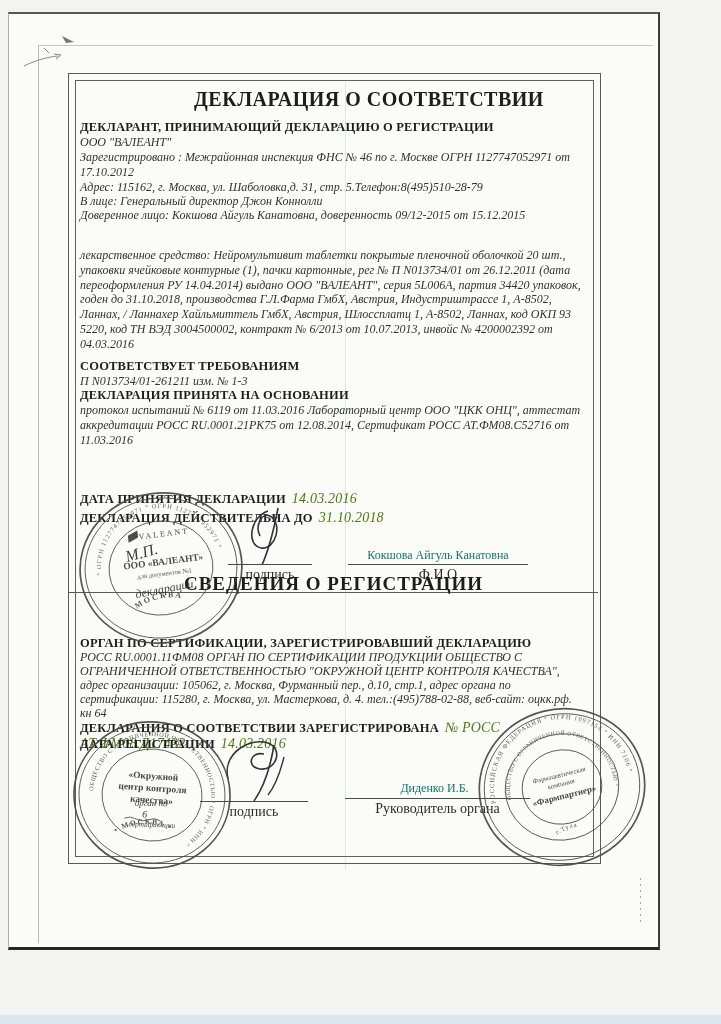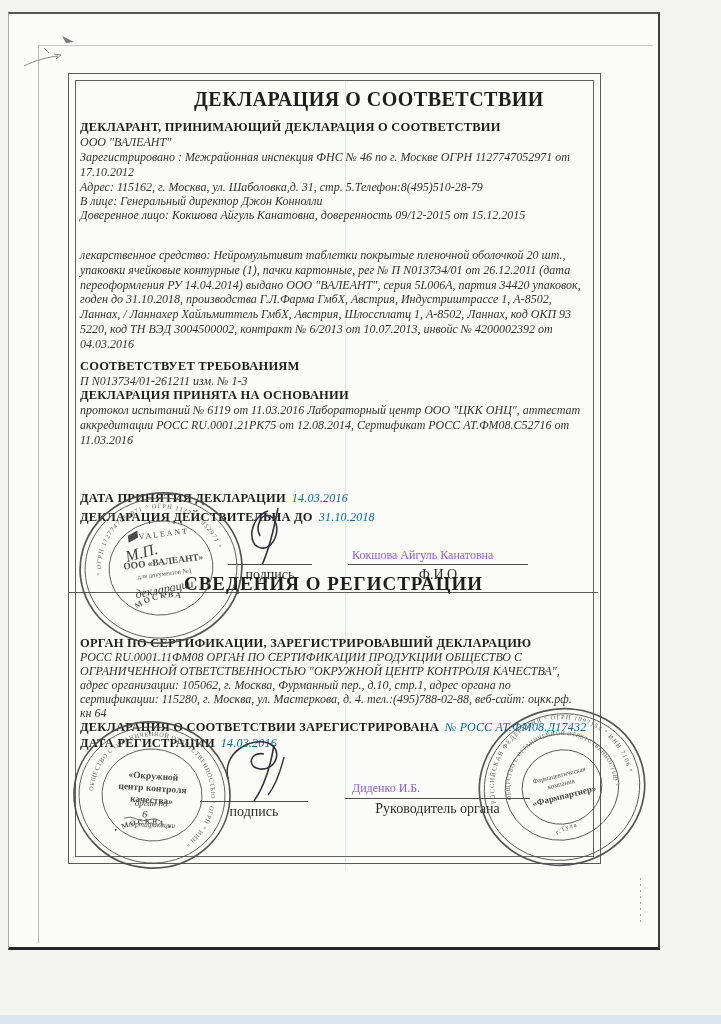--- a/index.html
+++ b/index.html
@@ -20,24 +20,24 @@
   .pencil{position:absolute;left:640px;top:878px;width:1px;height:46px;
          background:repeating-linear-gradient(to bottom,rgba(90,90,90,.55) 0 2px,transparent 2px 6px);}
   
   .abs{position:absolute;}
   .doc-title{left:68px;top:88px;width:602px;text-align:center;font-weight:bold;font-size:20px;
          letter-spacing:.5px;color:#1d1d1d;}
   .sec-title{left:68px;top:573px;width:531px;text-align:center;font-weight:bold;font-size:19px;
          letter-spacing:1px;color:#1d1d1d;}
   .h{left:80px;width:508px;font-weight:bold;font-size:12.5px;color:#1e1e1e;letter-spacing:.2px;}
   .t{left:80px;width:508px;font-style:italic;font-size:12px;line-height:14.8px;color:#32322f;}
-  .lv .v{font-style:italic;font-weight:normal;font-size:12px;color:#0369a1;margin-left:6px;}
+  .lv .v{font-style:italic;font-weight:normal;font-size:14px;color:#4d7c0f;margin-left:6px;}
   .sigline{border-top:1px solid #4a4a4a;}
   .cap{font-size:14px;color:#2c2c2c;text-align:center;font-style:normal;}
-  .name{font-size:12px;color:#8b5cf6;text-align:left;}
+  .name{font-size:12px;color:#0f766e;text-align:center;}
   .stamp{position:absolute;opacity:.93;}
   .sig{position:absolute;}
   svg text{font-family:"Liberation Serif",serif;}
 </style>
 </head>
 <body>
 
 <div class="stage">
 
   <div class="paper"></div>
@@ -50,21 +50,21 @@
 
   <div class="content-box">
     <div class="inner"></div>
   </div>
   <div class="divider"></div>
   <div class="fold"></div>
   <div class="pencil"></div>
 
   <div class="abs doc-title">ДЕКЛАРАЦИЯ О СООТВЕТСТВИИ</div>
 
-  <div class="abs h" style="top:120px">ДЕКЛАРАНТ, ПРИНИМАЮЩИЙ ДЕКЛАРАЦИЯ О СООТВЕТСТВИИ</div>
+  <div class="abs h" style="top:120px">ДЕКЛАРАНТ, ПРИНИМАЮЩИЙ ДЕКЛАРАЦИЮ О РЕГИСТРАЦИИ</div>
   <div class="abs t" style="top:135px">ООО "ВАЛЕАНТ"</div>
   <div class="abs t" style="top:150px;width:505px">Зарегистрировано : Межрайонная инспекция ФНС № 46 по г. Москве ОГРН 1127747052971 от 17.10.2012</div>
   <div class="abs t" style="top:180px">Адрес: 115162, г. Москва, ул. Шаболовка,д. 31, стр. 5.Телефон:8(495)510-28-79</div>
   <div class="abs t" style="top:194px">В лице: Генеральный директор Джон Коннолли</div>
   <div class="abs t" style="top:208px">Доверенное лицо: Кокшова Айгуль Канатовна, доверенность 09/12-2015 от 15.12.2015</div>
 
   <div class="abs t" style="top:248px">лекарственное средство: Нейромультивит таблетки покрытые пленочной оболочкой 20 шт., упаковки ячейковые контурные (1), пачки картонные, рег № П N013734/01 от 26.12.2011 (дата переоформления РУ 14.04.2014) выдано ООО "ВАЛЕАНТ", серия 5L006A, партия 34420 упаковок, годен до 31.10.2018, производства Г.Л.Фарма ГмбХ, Австрия, Индустриштрассе 1, А-8502, Ланнах, / Ланнахер Хайльмиттель ГмбХ, Австрия, Шлоссплатц 1, А-8502, Ланнах, код ОКП 93 5220, код ТН ВЭД 3004500002, контракт № 6/2013 от 10.07.2013, инвойс № 4200002392 от 04.03.2016</div>
 
   <div class="abs h" style="top:359px">СООТВЕТСТВУЕТ ТРЕБОВАНИЯМ</div>
   <div class="abs t" style="top:374px">П N013734/01-261211 изм. № 1-3</div>

